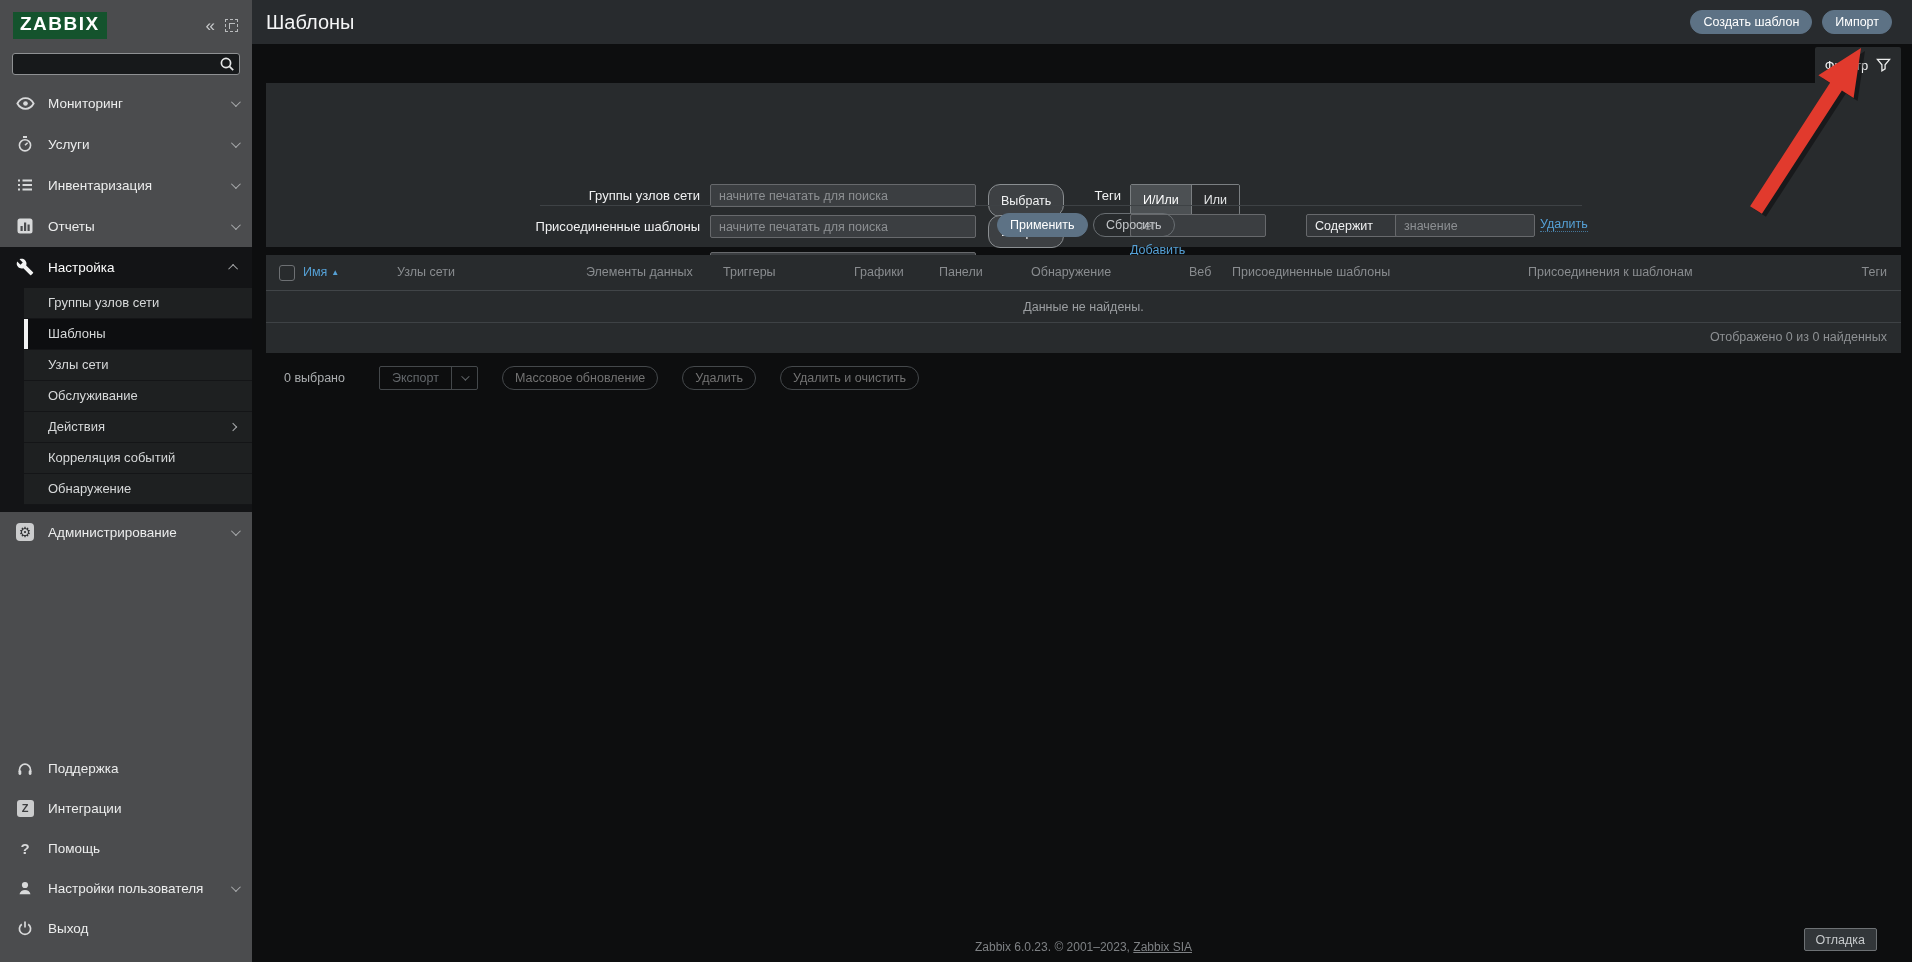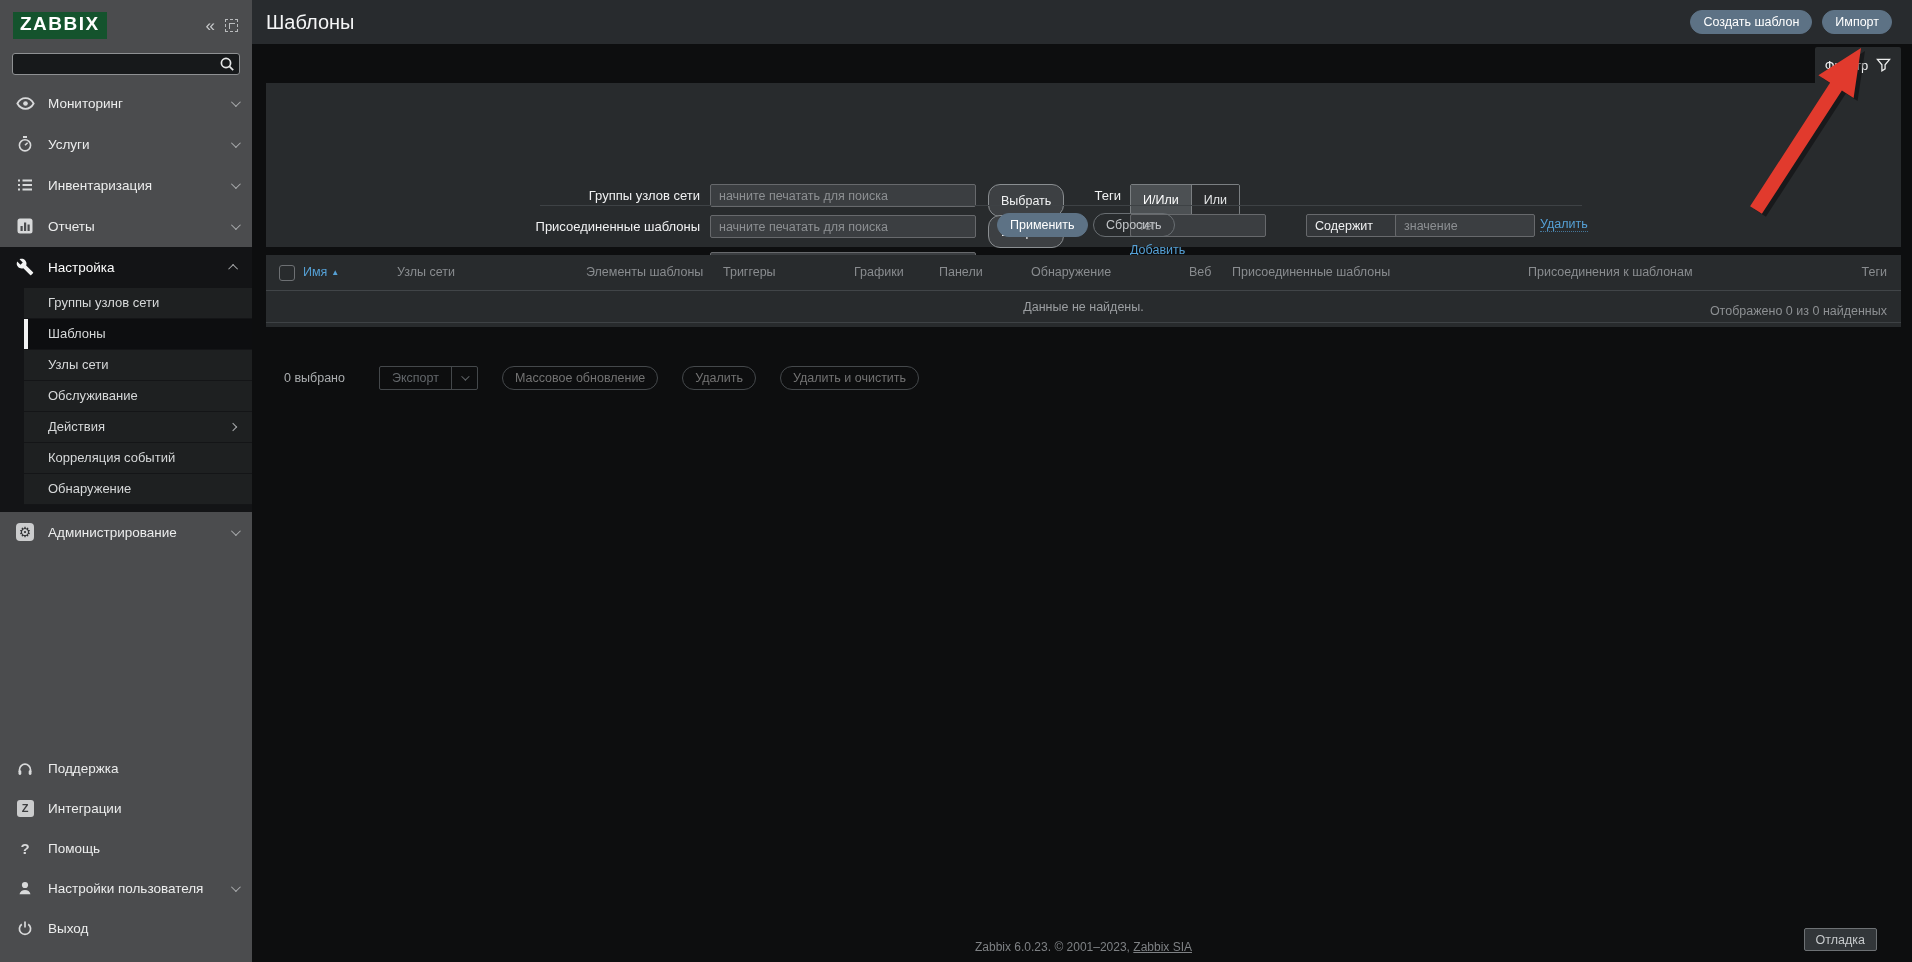--- a/index.html
+++ b/index.html
@@ -66,21 +66,21 @@
   .seg { position:absolute; left:864px; top:101px; display:flex; border:1px solid #7b7f82; border-radius:2px; overflow:hidden; height:31px; }
   .seg > div { display:flex; align-items:center; justify-content:center; font-size:12.5px; padding:0 12px; cursor:pointer; }
   .seg .on { background:#4c5053; color:#fff; }
   .seg .off { background:#2a2c2e; color:#e4e6e7; border-left:1px solid #7b7f82; }
   .fake-select { position:absolute; left:1006px; top:131px; width:118px; height:23px; background:#34373a; border:1px solid #67696c; border-radius:2px; color:#f0f1f2; font-size:12.5px; display:flex; align-items:center; padding:0 8px; cursor:pointer;margin-left:34px; }
   .fake-select .chev { margin-left:auto; width:6px; height:6px; }
   .link { color:#55a0d5; font-size:12.5px; text-decoration:none; border-bottom:1px dotted rgba(85,160,213,.65); cursor:pointer; position:absolute; }
   .divider { position:absolute; left:274px; width:1042px; top:122px; border-top:1px solid #3e4245; }
 
   
-  .table-panel { position:absolute; left:14px; right:11px; top:255px; height:72px; background:#282b2d; }
+  .table-panel { position:absolute; left:14px; right:11px; top:255px; height:98px; background:#282b2d; }
   .thead { position:absolute; left:0; right:0; top:0; height:36px; border-bottom:1px solid #414548; }
   .th { position:absolute; top:10px; color:#898c8f; font-size:12.5px; white-space:nowrap; }
   .th.sorted { color:#55a0d5; cursor:pointer; }
   .th .caret { font-size:8px; vertical-align:1px; margin-left:4px; }
   .checkbox { position:absolute; left:13px; top:10px; width:16px; height:16px; border:1px solid #6d7073; border-radius:3px; background:transparent; cursor:pointer; }
   .empty-row { position:absolute; left:0; right:0; top:37px; height:31px; display:flex; align-items:center; justify-content:center; color:#9b9ea1; font-size:12.5px; border-bottom:1px solid #3e4245; }
   .info-row { position:absolute; left:0; right:0; bottom:0; height:33px; display:flex; align-items:center; justify-content:flex-end; padding-right:14px; color:#8d9093; font-size:12.5px; }
 
   
   .action-bar { position:absolute; left:32px; top:366px; display:flex; align-items:center; gap:24px; }
@@ -304,21 +304,21 @@
     <button class="btn btn-outline fbtn" style="left:827px; top:130px; position:absolute;">Сбросить</button>
   </div>
 
   <div class="table-panel">
     <div class="thead">
       <span class="checkbox"></span>
       <span class="th sorted" style="left:37px;">
         <span>Имя</span><span class="caret">▲</span>
       </span>
       <span class="th" style="left:131px;">Узлы сети</span>
-      <span class="th" style="left:320px;">Элементы шаблоны</span>
+      <span class="th" style="left:320px;">Элементы данных</span>
       <span class="th" style="left:457px;">Триггеры</span>
       <span class="th" style="left:588px;">Графики</span>
       <span class="th" style="left:673px;">Панели</span>
       <span class="th" style="left:765px;">Обнаружение</span>
       <span class="th" style="left:923px;">Веб</span>
       <span class="th" style="left:966px;">Присоединенные шаблоны</span>
       <span class="th" style="left:1262px;">Присоединения к шаблонам</span>
       <span class="th" style="right:14px;">Теги</span>
     </div>
     <div class="empty-row">Данные не найдены.</div>

